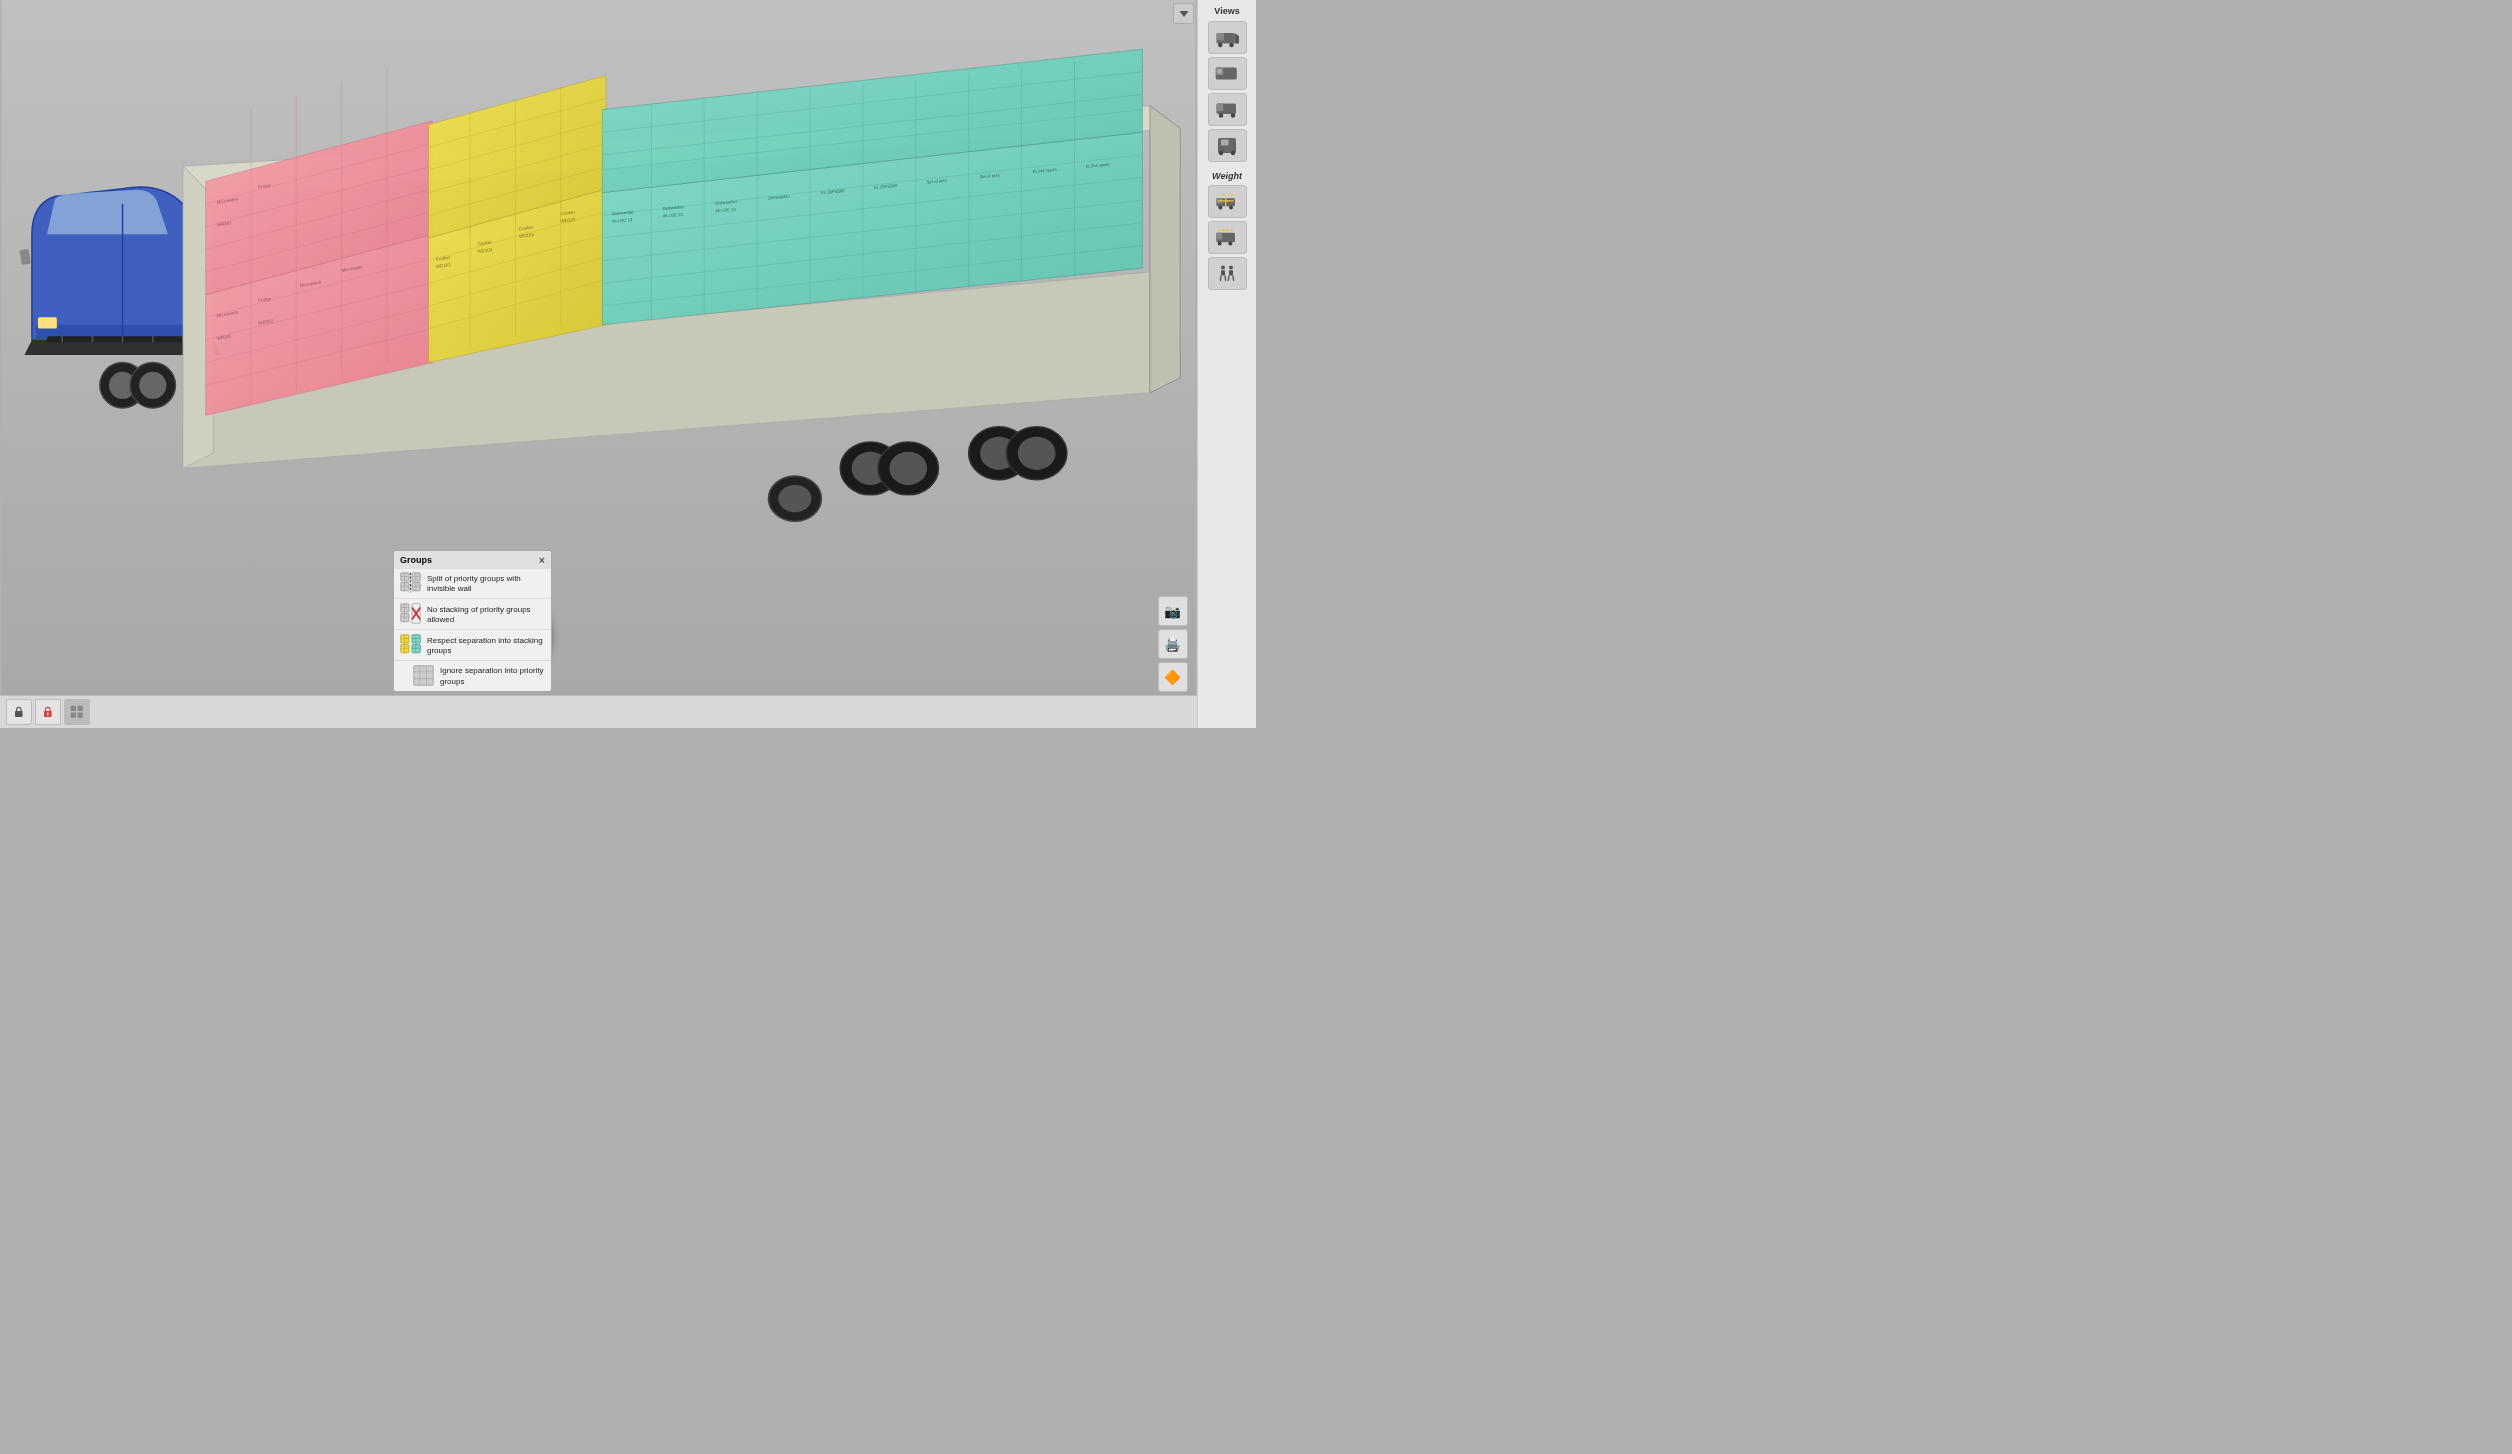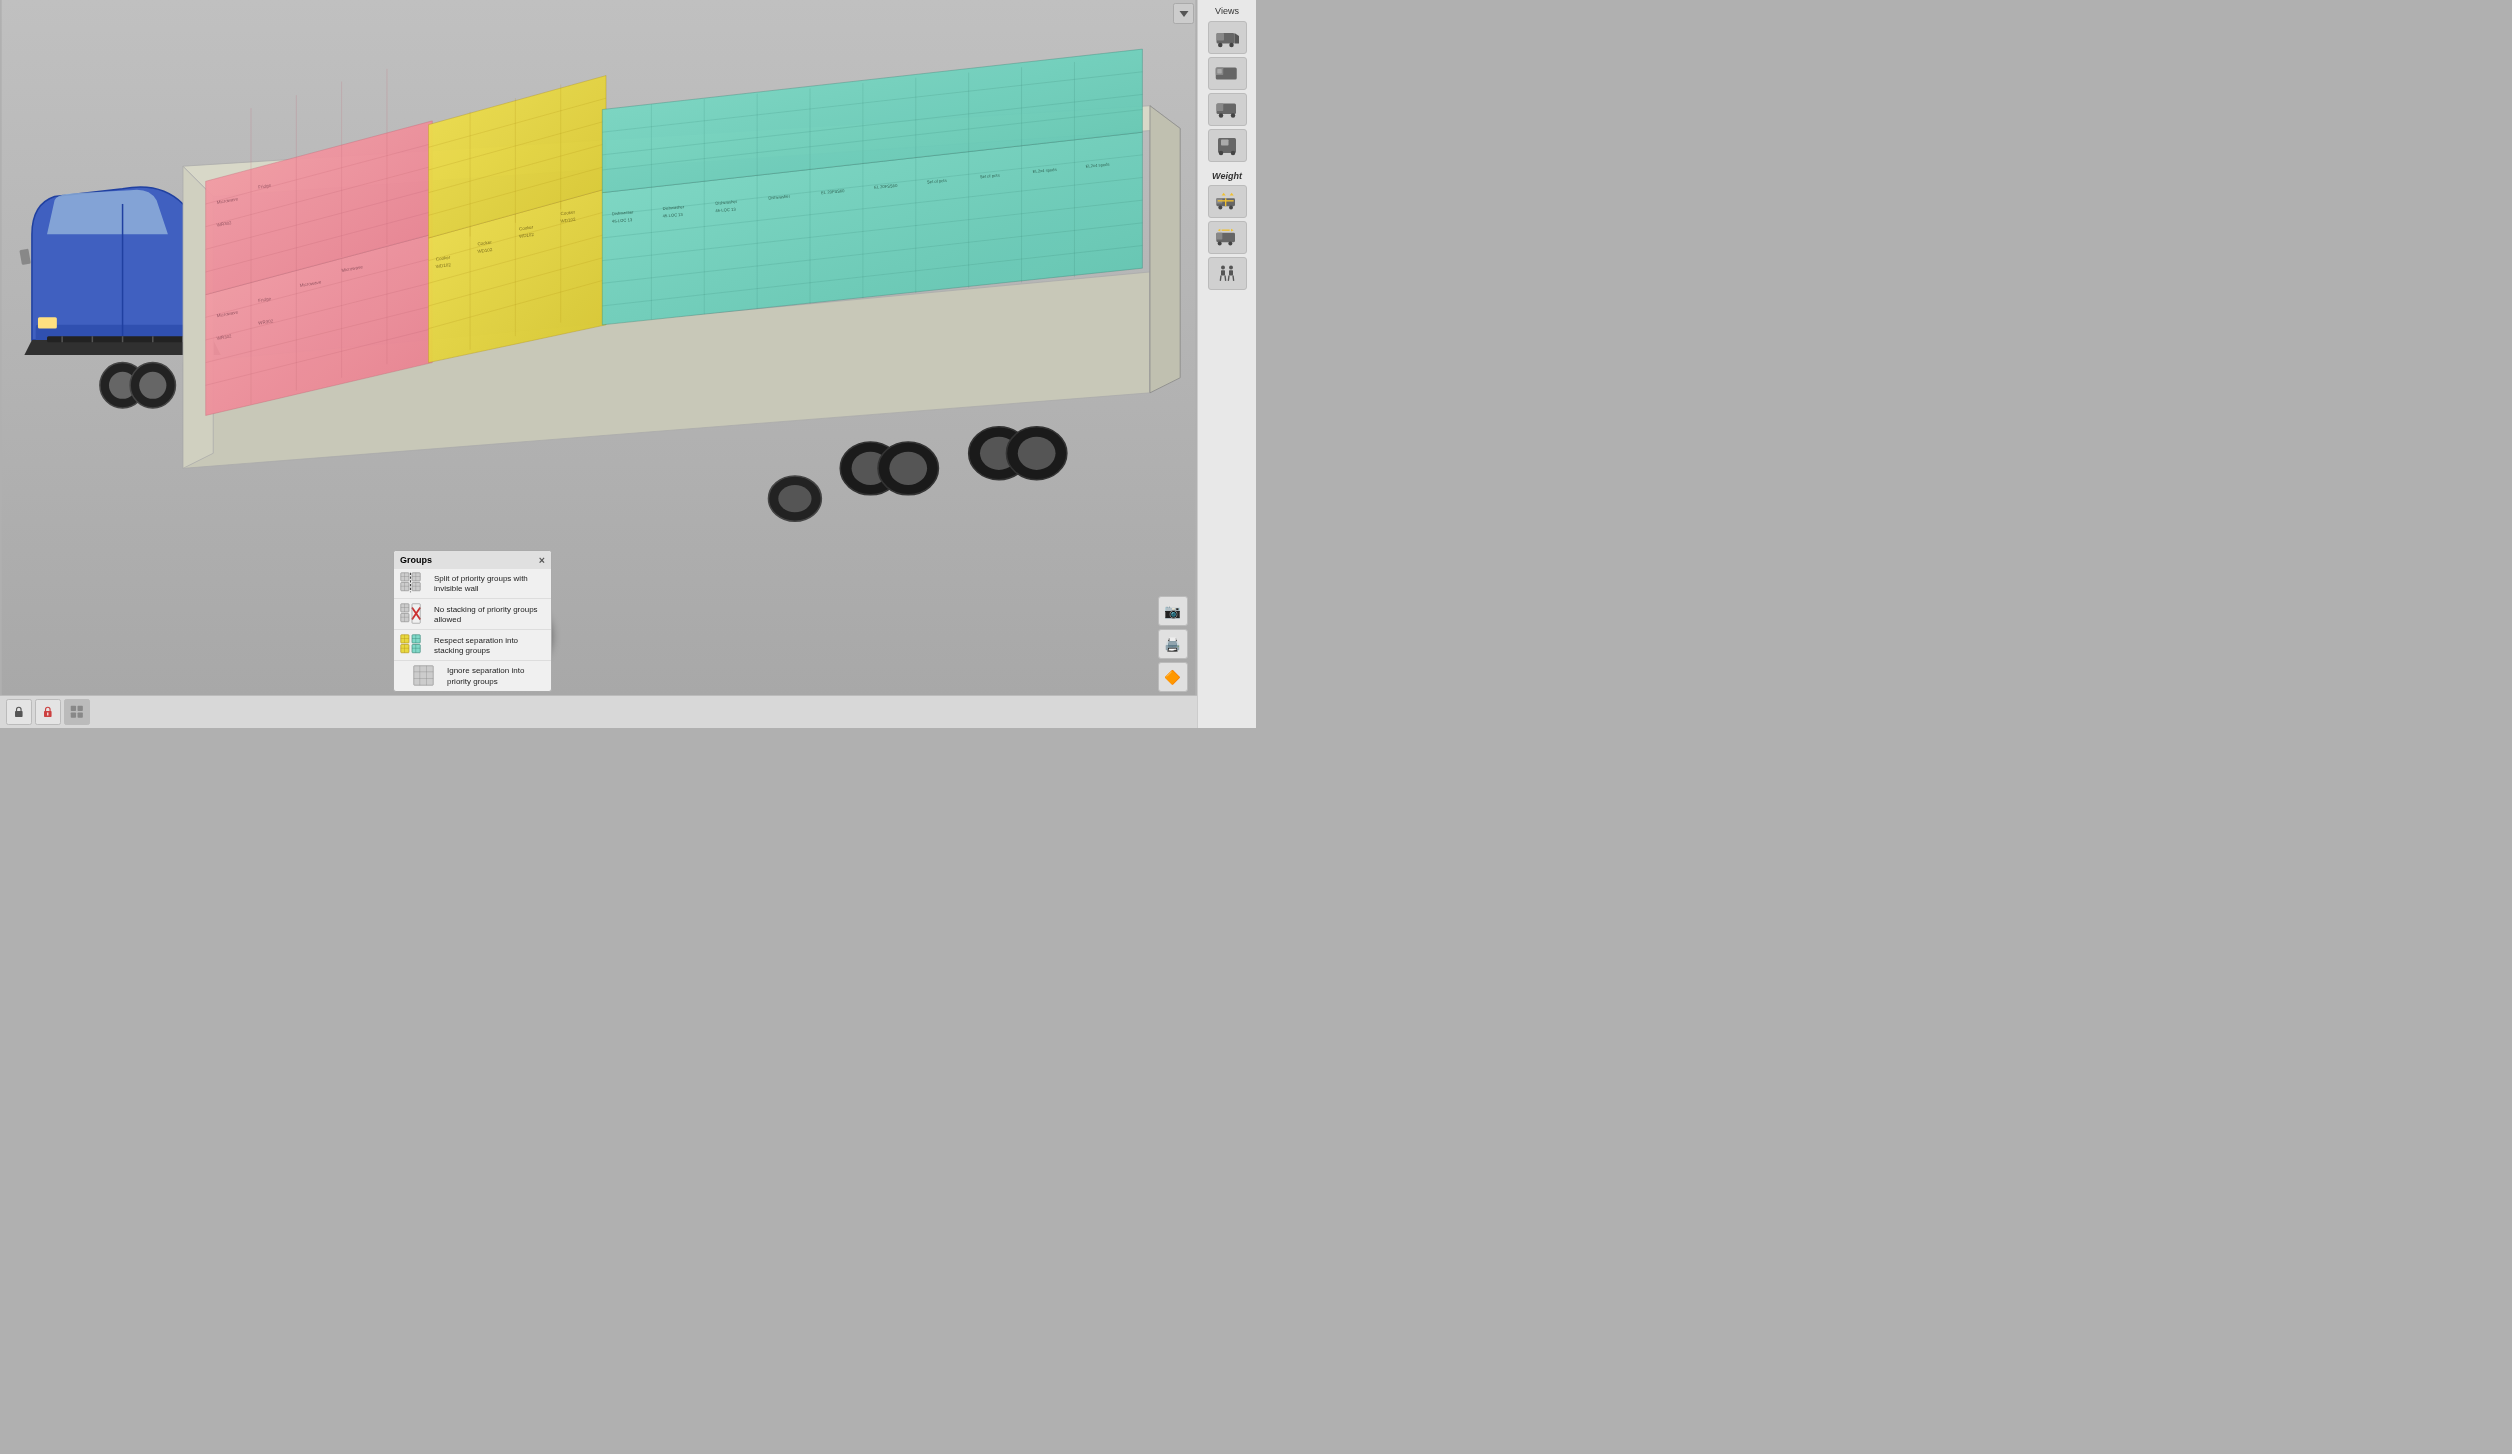--- a/index.html
+++ b/index.html
@@ -61,21 +61,21 @@
       height: 100%;
       background: #e8e8e8;
       border-left: 0.8px solid #ccc;
       display: flex;
       flex-direction: column;
       align-items: center;
       padding-top: 6px;
     }
     #sidebar-views-label {
       font-size: 9px;
-      font-weight: normal;
+      font-weight: bold;
       color: #333;
       margin-bottom: 4.5px;
     }
     .sidebar-btn {
       width: 39px;
       height: 33px;
       background: #d0d0d0;
       border: 0.8px solid #bbb;
       border-radius: 3px;
       margin-bottom: 3px;
@@ -117,21 +117,21 @@
     }
     #groups-close {
       cursor: pointer;
       font-size: 10.6px;
       color: #555;
     }
     .group-item {
       display: flex;
       align-items: flex-start;
       padding: 3.8px 6px;
-      gap: 13px;
+      gap: 6px;
       border-bottom: 0.8px solid #ddd;
     }
     .group-item:last-child { border-bottom: none; padding-left: 19px; }
     .group-icon {
       width: 21px;
       height: 21px;
       flex-shrink: 0;
       display: flex;
       align-items: center;
       justify-content: center;

